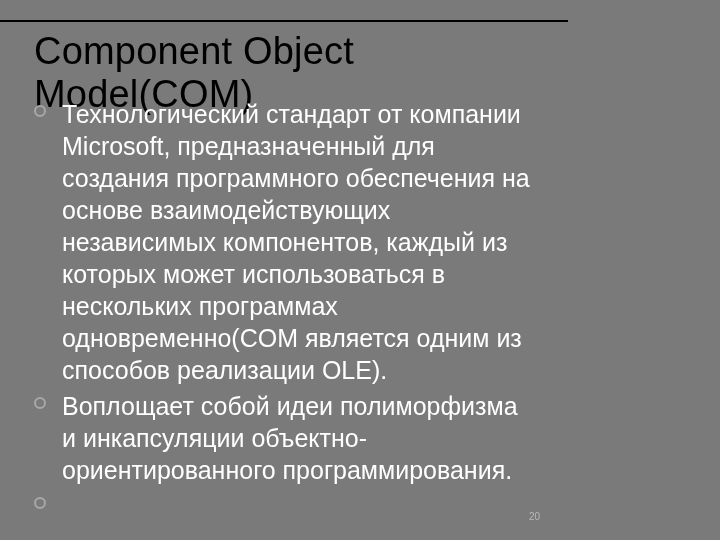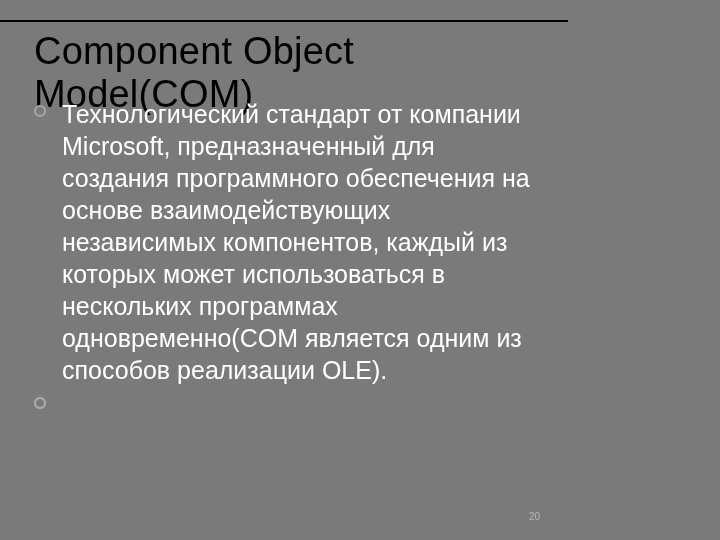--- a/index.html
+++ b/index.html
@@ -76,20 +76,21 @@
 
   <div class="title">Component Object Model(COM)</div>
 
   <div class="body">
     <div class="item">
       <span class="bullet"></span>
       <span>Технологический стандарт от компании Microsoft, предназначенный для создания программного обеспечения на основе взаимодействующих независимых компонентов, каждый из которых может использоваться в нескольких программах одновременно(COM является одним из способов реализации OLE).</span>
     </div>
     <div class="item">
       <span class="bullet"></span>
+      <span>Воплощает собой идеи полиморфизма и инкапсуляции объектно-ориентированного программирования.</span>
     </div>
     <div class="item">
       <span class="bullet"></span>
     </div>
   </div>
 
   <div class="pagenum">20</div>
 </div>
 
 </body></html>

